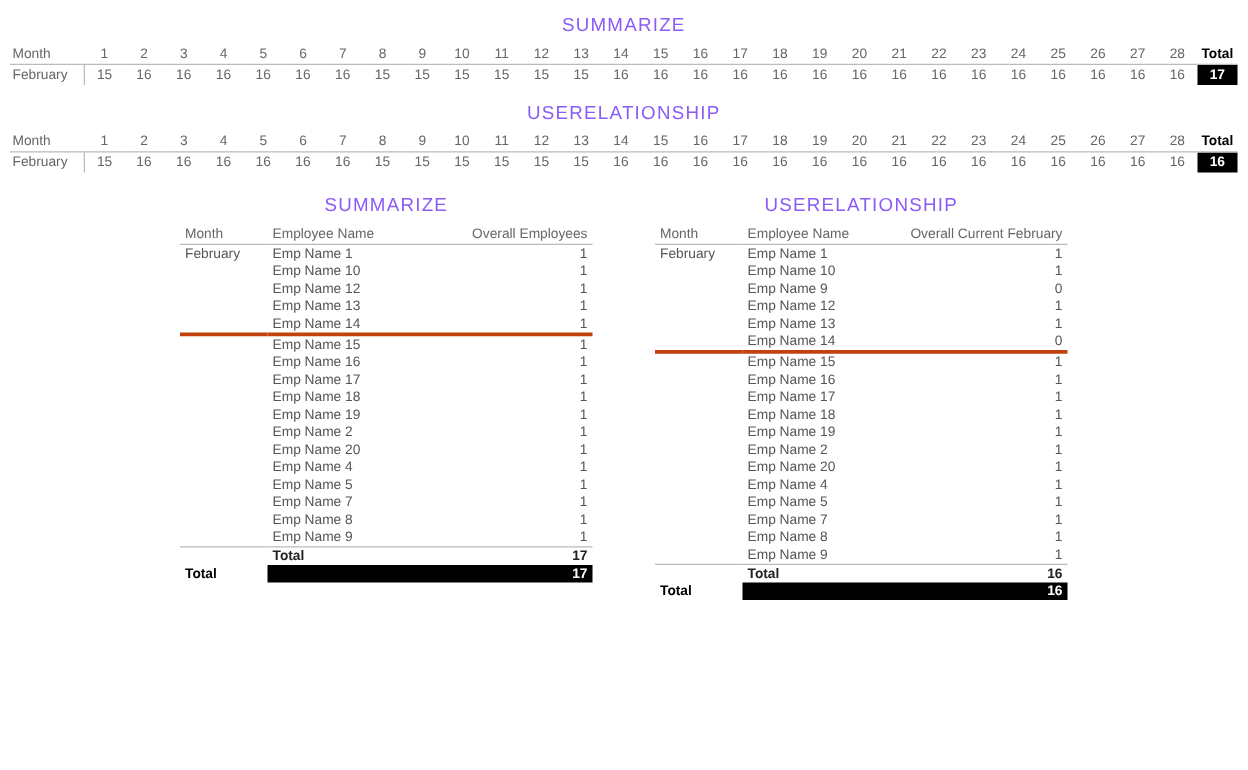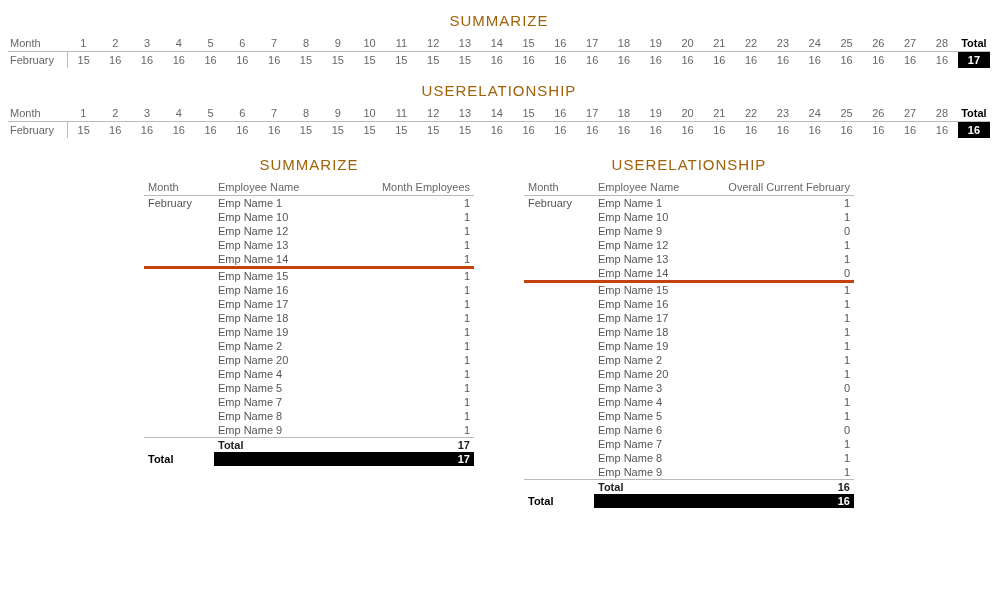--- a/index.html
+++ b/index.html
@@ -9,21 +9,21 @@
   font-family: "Segoe UI", Arial, sans-serif;
   font-size: 11px;
   color: #444;
   background: #fff;
   width: 998px;
 }
 .title {
   text-align: center;
   font-size: 15px;
   letter-spacing: 1px;
-  color: #a16207;
+  color: #8b5cf6;
   margin: 4px 0 6px 0;
 }
 .htable {
   width: 100%;
   border-collapse: collapse;
 }
 .htable th, .htable td {
   text-align: center;
   padding: 2px 0;
   font-weight: normal;
@@ -253,21 +253,21 @@
     </table>
   </div>
 <div class="lower">
   <div class="panel" id="left-panel">
       <div class="title">SUMMARIZE</div>
       <table class="vtable">
         <thead>
           <tr>
             <th style="width:70px">Month</th>
             <th>Employee Name</th>
-            <th class="num">Month Employees</th>
+            <th class="num">Overall Employees</th>
           </tr>
         </thead>
         <tbody>
           <tr class="">
             <td>February</td>
             <td>Emp Name 1</td>
             <td class="num">1</td>
           </tr>
           <tr class="">
             <td></td>
@@ -433,37 +433,27 @@
             <td>Emp Name 2</td>
             <td class="num">1</td>
           </tr>
           <tr class="">
             <td></td>
             <td>Emp Name 20</td>
             <td class="num">1</td>
           </tr>
           <tr class="">
             <td></td>
-            <td>Emp Name 3</td>
-            <td class="num">0</td>
-          </tr>
-          <tr class="">
-            <td></td>
             <td>Emp Name 4</td>
             <td class="num">1</td>
           </tr>
           <tr class="">
             <td></td>
             <td>Emp Name 5</td>
             <td class="num">1</td>
-          </tr>
-          <tr class="">
-            <td></td>
-            <td>Emp Name 6</td>
-            <td class="num">0</td>
           </tr>
           <tr class="">
             <td></td>
             <td>Emp Name 7</td>
             <td class="num">1</td>
           </tr>
           <tr class="">
             <td></td>
             <td>Emp Name 8</td>
             <td class="num">1</td>

